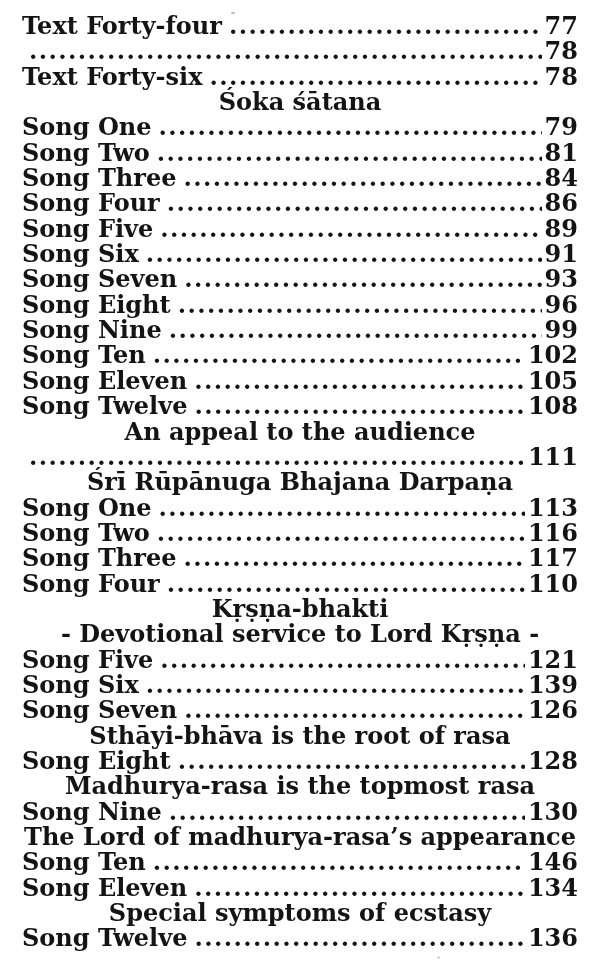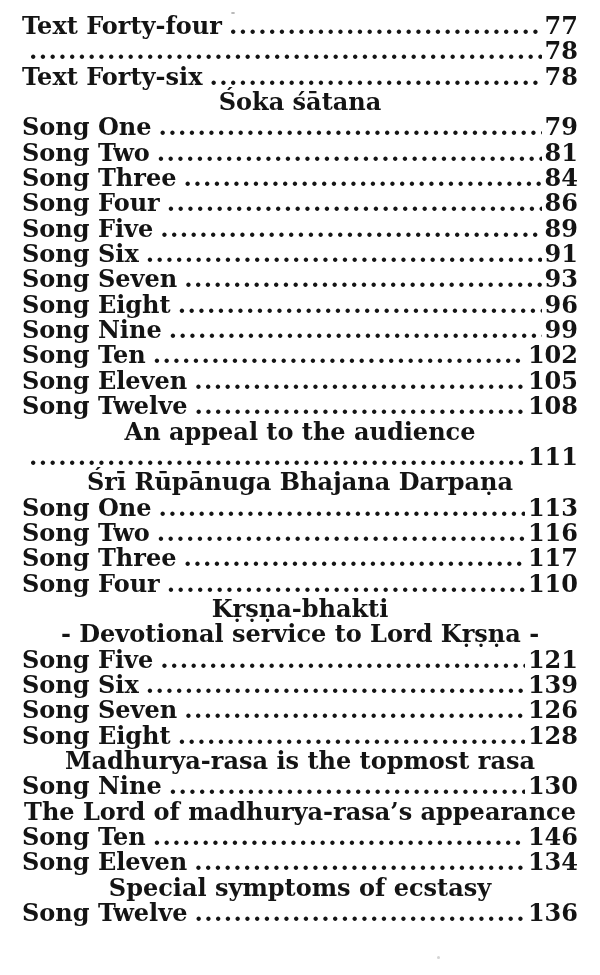--- a/index.html
+++ b/index.html
@@ -175,20 +175,21 @@
       <div class="row">
         <span class="label">Song Six</span>
         <span class="leader">................................................................................................................................................................</span>
         <span class="page-num">139</span>
       </div>
       <div class="row">
         <span class="label">Song Seven</span>
         <span class="leader">................................................................................................................................................................</span>
         <span class="page-num">126</span>
       </div>
+      <div class="heading">Sthāyi-bhāva is the root of rasa</div>
       <div class="row">
         <span class="label">Song Eight</span>
         <span class="leader">................................................................................................................................................................</span>
         <span class="page-num">128</span>
       </div>
       <div class="heading">Madhurya-rasa is the topmost rasa</div>
       <div class="row">
         <span class="label">Song Nine</span>
         <span class="leader">................................................................................................................................................................</span>
         <span class="page-num">130</span>

